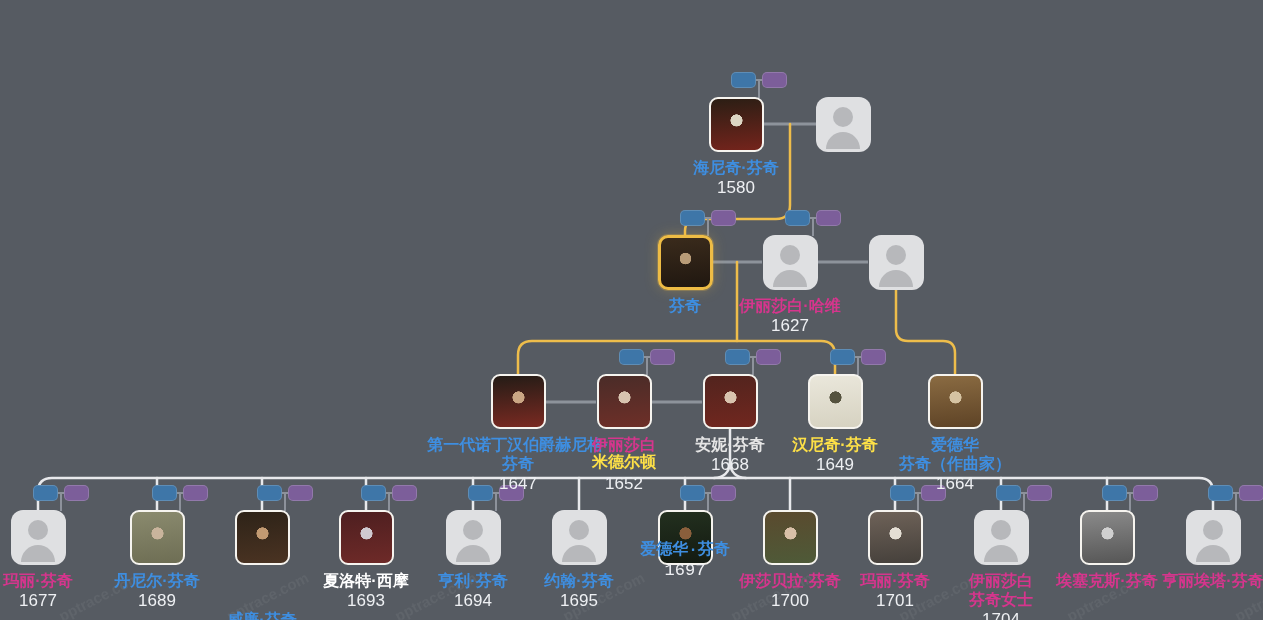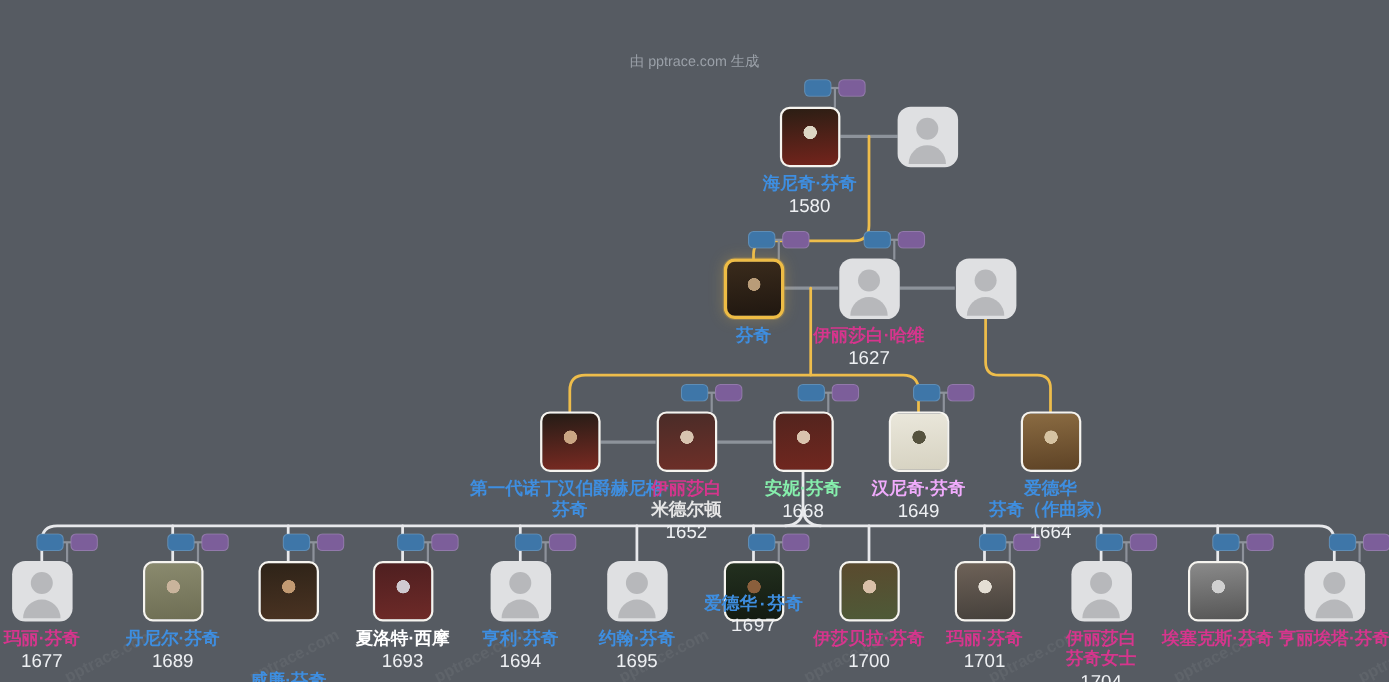--- a/index.html
+++ b/index.html
@@ -45,21 +45,20 @@
       <span class="wm" style="left: 55px; top: 588px;">pptrace.com</span>
       <span class="wm" style="left: 223px; top: 588px;">pptrace.com</span>
       <span class="wm" style="left: 391px; top: 588px;">pptrace.com</span>
       <span class="wm" style="left: 559px; top: 588px;">pptrace.com</span>
       <span class="wm" style="left: 727px; top: 588px;">pptrace.com</span>
       <span class="wm" style="left: 895px; top: 588px;">pptrace.com</span>
       <span class="wm" style="left: 1063px; top: 588px;">pptrace.com</span>
       <span class="wm" style="left: 1231px; top: 588px;">pptrace.com</span>
     </div>
 
-  <div class="subtitle">由 pptrace.com 生成</div>
 
   <svg class="lines" width="1263" height="620" viewBox="0 0 1263 620">
 
     <path class="lc" d="M764 124 H816"></path>
     <path class="lc" d="M713 262 H762"></path>
     <path class="lc" d="M818 262 H868"></path>
     <path class="lc" d="M546 402 H596"></path>
     <path class="lc" d="M652 402 H702"></path>
 
     <path class="lh" d="M790 124 V205 Q790 219 776 219 H699 Q685 219 685 231 V235"></path>
@@ -115,53 +114,54 @@
         <span class="yr">1627</span>
       </div>
       <div class="node placeholder" style="left: 868.5px; top: 235px;">
         <div class="ph-head"></div>
         <div class="ph-body"></div>
       </div>
       <div class="node portrait" style="left: 490.5px; top: 374px; background: radial-gradient(circle at 50% 42%, rgb(202, 166, 132) 0px, rgb(202, 166, 132) 15%, transparent 16%), linear-gradient(175deg, rgb(36, 28, 22) 0%, rgb(122, 42, 34) 100%);"></div>
       <div class="label" style="left: 420px; top: 435px; width: 196px;">
         <span class="nm" style="color: rgb(62, 142, 224);">第一代诺丁汉伯爵赫尼格·</span>
         <span class="nm" style="color: rgb(62, 142, 224);">芬奇</span>
+        <span class="yr">1647</span>
       </div>
       <div class="pair" style="left: 619px; top: 349px;">
         <div class="stub"></div>
         <div class="ln"></div>
         <div class="r b"></div>
         <div class="r pu"></div>
       </div>
       <div class="node portrait" style="left: 596.5px; top: 374px; background: radial-gradient(circle at 50% 42%, rgb(216, 196, 176) 0px, rgb(216, 196, 176) 15%, transparent 16%), linear-gradient(175deg, rgb(74, 44, 40) 0%, rgb(110, 47, 40) 100%);"></div>
       <div class="label" style="left: 569px; top: 435px; width: 110px;">
         <span class="nm" style="color: rgb(214, 53, 141);">伊丽莎白</span>
-        <span class="nm" style="color: #e5e5e5;">米德尔顿</span>
+        <span class="nm" style="color: #fde047; font-family: Liberation Mono, monospace;">米德尔顿</span>
         <span class="yr">1652</span>
       </div>
       <div class="pair" style="left: 725px; top: 349px;">
         <div class="stub"></div>
         <div class="ln"></div>
         <div class="r b"></div>
         <div class="r pu"></div>
       </div>
       <div class="node portrait" style="left: 702.5px; top: 374px; background: radial-gradient(circle at 50% 42%, rgb(217, 195, 174) 0px, rgb(217, 195, 174) 15%, transparent 16%), linear-gradient(175deg, rgb(82, 36, 30) 0%, rgb(113, 39, 31) 100%);"></div>
       <div class="label" style="left: 675px; top: 435px; width: 110px;">
-        <span class="nm" style="color: #86efac;">安妮·芬奇</span>
+        <span class="nm" style="color: #e5e5e5;">安妮·芬奇</span>
         <span class="yr">1668</span>
       </div>
       <div class="pair" style="left: 830px; top: 349px;">
         <div class="stub"></div>
         <div class="ln"></div>
         <div class="r b"></div>
         <div class="r pu"></div>
       </div>
       <div class="node portrait" style="left: 807.5px; top: 374px; background: radial-gradient(circle at 50% 42%, rgb(85, 82, 62) 0px, rgb(85, 82, 62) 15%, transparent 16%), linear-gradient(175deg, rgb(234, 231, 219) 0%, rgb(214, 210, 193) 100%);"></div>
       <div class="label" style="left: 780px; top: 435px; width: 110px;">
-        <span class="nm" style="color: #f0abfc;">汉尼奇·芬奇</span>
+        <span class="nm" style="color: #fde047;">汉尼奇·芬奇</span>
         <span class="yr">1649</span>
       </div>
       <div class="node portrait" style="left: 927.5px; top: 374px; background: radial-gradient(circle at 50% 42%, rgb(214, 195, 162) 0px, rgb(214, 195, 162) 15%, transparent 16%), linear-gradient(175deg, rgb(138, 107, 66) 0%, rgb(94, 67, 38) 100%);"></div>
       <div class="label" style="left: 890px; top: 435px; width: 130px;">
         <span class="nm" style="color: rgb(62, 142, 224);">爱德华</span>
         <span class="nm" style="color: rgb(62, 142, 224);">芬奇（作曲家）</span>
         <span class="yr">1664</span>
       </div>
       <div class="pair" style="left: 33px; top: 485px;">
         <div class="stub"></div>

